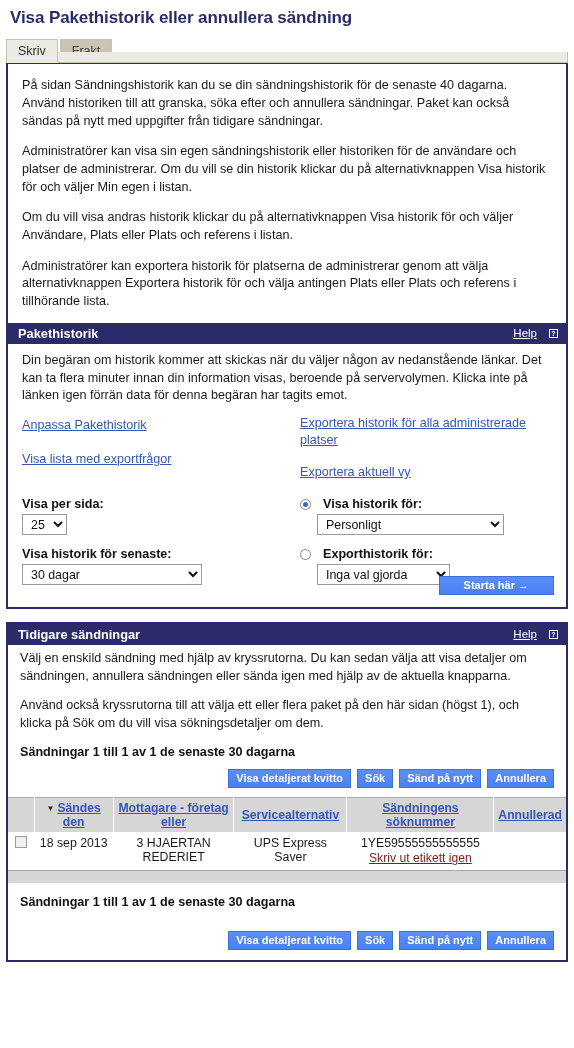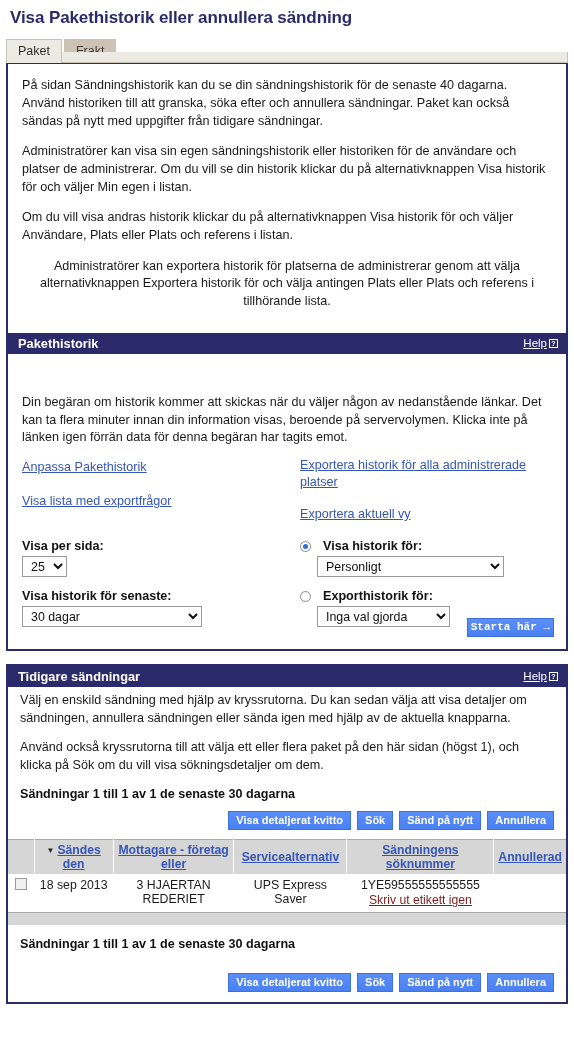--- a/index.html
+++ b/index.html
@@ -74,21 +74,21 @@
   .panel.intro { border-top: 1px solid #2b2b6b; }
   .panel-gap { height: 13px; }
 
   .intro-body {
     padding: 13px 14px 12px 14px;
     font-size: 12.6px;
     color: #1a1a1a;
     line-height: 1.42;
   }
   .intro-body p { margin: 0 0 12.5px 0; }
-  .intro-body p:last-child { margin-bottom: 10px; text-align: center; }
+  .intro-body p:last-child { margin-bottom: 0; }
 
   
   .sec-head {
     background: #2b2b6b;
     color: #ffffff;
     height: 21px;
     line-height: 21px;
     padding: 0 8px 0 10px;
     font-size: 12.8px;
     font-weight: bold;
@@ -96,36 +96,36 @@
     align-items: center;
     justify-content: space-between;
   }
   .sec-head .help {
     font-size: 11.5px;
     font-weight: normal;
     color: #ffffff;
     text-decoration: none;
     display: flex;
     align-items: center;
-    gap: 2px;
+    gap: 12px;
     cursor: pointer;
   }
   .sec-head .help .help-txt { text-decoration: underline; }
   .help-box {
     display: inline-block;
     width: 9px; height: 9px;
     border: 1px solid #ffffff;
     font-size: 7px;
     line-height: 8px;
     text-align: center;
     font-weight: bold;
   }
 
   
-  .sec-body { padding: 6px 12px 10px 12px; margin-top: 32px; }
+  .sec-body { padding: 6px 12px 10px 12px; }
   .sec-note {
     font-size: 12.6px;
     color: #1a1a1a;
     line-height: 1.4;
     margin: 2px 0 10px 2px;
   }
   a.lnk {
     color: #3556b5;
     font-size: 12.6px;
     text-decoration: underline;
@@ -219,24 +219,23 @@
   }
   .btn-start {
     background: #4f86f7;
     background-image: linear-gradient(#5a8ef9, #4a80f2);
     border: 1px solid #3f6fd8;
     color: #ffffff;
     font-size: 11px;
     font-weight: bold;
     height: 19px;
     line-height: 17px;
-    padding: 0 3px;
+    padding: 0 24px;
     cursor: pointer;
     white-space: nowrap;
-    font-family: Liberation Mono, monospace;
   }
 
   
   .ts-body { padding: 5px 0 0 0; }
   .ts-text {
     font-size: 12.6px;
     color: #1a1a1a;
     line-height: 1.4;
     padding: 0 12px;
   }
@@ -329,21 +328,21 @@
     padding: 0 12px 10px 12px;
   }
 </style>
 </head>
 <body>
 
 <div class="page-title">Visa Pakethistorik eller annullera sändning</div>
 
 <div class="tab-strip">
   <div class="tab-fill"></div>
-  <span class="tab active">Paket</span><span class="tab inactive">Frakt</span>
+  <span class="tab active">Skriv</span><span class="tab inactive">Frakt</span>
 </div>
 
 <div class="panel intro">
   <div class="intro-body">
     <p>På sidan Sändningshistorik kan du se din sändningshistorik för de senaste 40 dagarna. Använd historiken till att granska, söka efter och annullera sändningar. Paket kan också sändas på nytt med uppgifter från tidigare sändningar.</p>
     <p>Administratörer kan visa sin egen sändningshistorik eller historiken för de användare och platser de administrerar. Om du vill se din historik klickar du på alternativknappen Visa historik för och väljer Min egen i listan.</p>
     <p>Om du vill visa andras historik klickar du på alternativknappen Visa historik för och väljer Användare, Plats eller Plats och referens i listan.</p>
     <p>Administratörer kan exportera historik för platserna de administrerar genom att välja alternativknappen Exportera historik för och välja antingen Plats eller Plats och referens i tillhörande lista.</p>
   </div>
 

